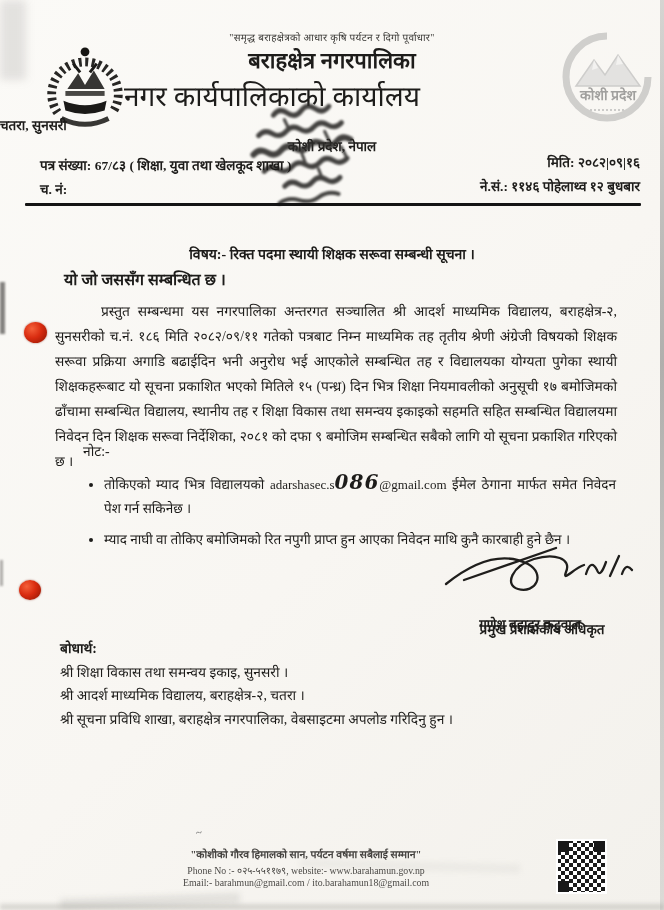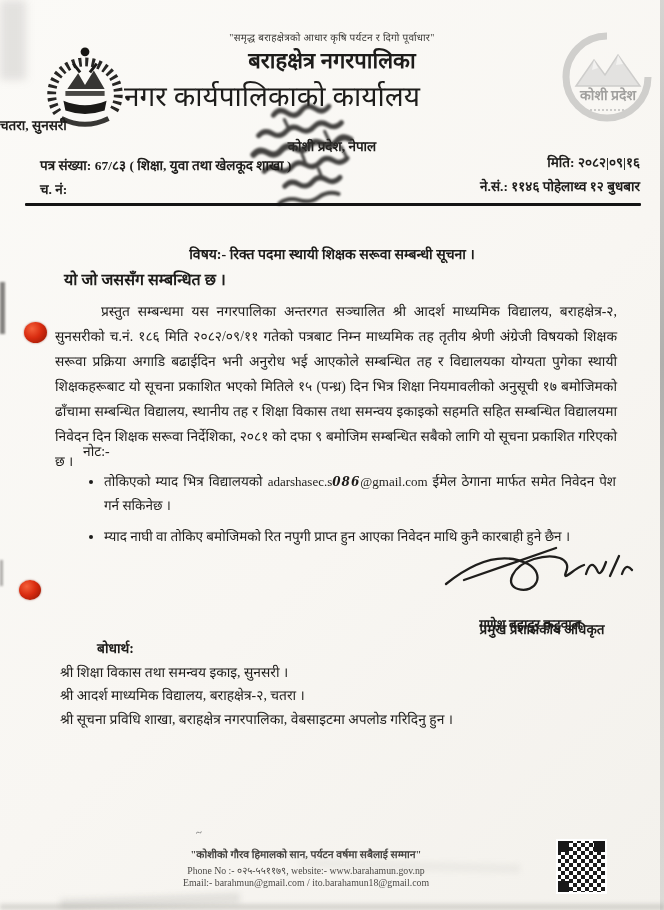--- a/index.html
+++ b/index.html
@@ -35,29 +35,29 @@
   .body-par{
     top:299px;left:55px;width:562px;
     font-size:13.8px;line-height:25px;text-align:justify;text-indent:46px;
     font-weight:500;
   }
   .note-label{top:441px;left:55px;font-size:13.8px;font-weight:normal;margin-left:28px;}
   .notes{top:470px;left:88px;width:528px;}
   .notes ul{margin:0;padding:0 0 0 16px;}
   .notes li{font-size:13.5px;line-height:24px;font-weight:500;margin-bottom:7px;text-align:justify;}
   .email-user,.email-domain{font-family:"Liberation Serif",serif;font-size:13px;}
-  .email-num{font-family:"DejaVu Serif",serif;font-style:italic;font-size:12px;font-weight:bold;letter-spacing:1px;}
+  .email-num{font-family:"DejaVu Serif",serif;font-style:italic;font-size:20px;font-weight:bold;letter-spacing:1px;}
   
   .sig-block{top:540px;left:420px;width:235px;text-align:center;}
   .sig-svg{position:absolute;top:0;left:18px;}
   .sig-name{position:absolute;top:57px;left:0;width:220px;font-size:13.5px;font-weight:600;margin-top:18px;}
   .sig-title{position:absolute;top:80px;left:12px;width:220px;font-size:13.5px;font-weight:600;}
   
   .cc{top:637px;left:60px;font-size:13.8px;line-height:23.5px;font-weight:500;}
-  .cc .cc-label{font-weight:bold;margin-left:37px;}
+  .cc .cc-label{font-weight:bold;}
   
   .footer{bottom:22px;left:0;width:612px;text-align:center;color:#3c3a37;}
   .footer .f-motto{font-size:10.5px;font-weight:600;color:#454340;}
   .footer .f-phone{font-size:9.8px;margin-top:3px;color:#4a4845;}
   .footer .f-email{font-size:9.8px;margin-top:0;color:#4a4845;}
   .pen-mark{top:826px;left:196px;font-size:11px;color:#666;transform:rotate(-8deg);}
   
   .emblem{top:40px;left:36px;width:98px;height:102px;filter:blur(.3px) contrast(1.05);}
   .koshi-logo{top:30px;left:556px;width:102px;height:108px;opacity:.55;}
   

